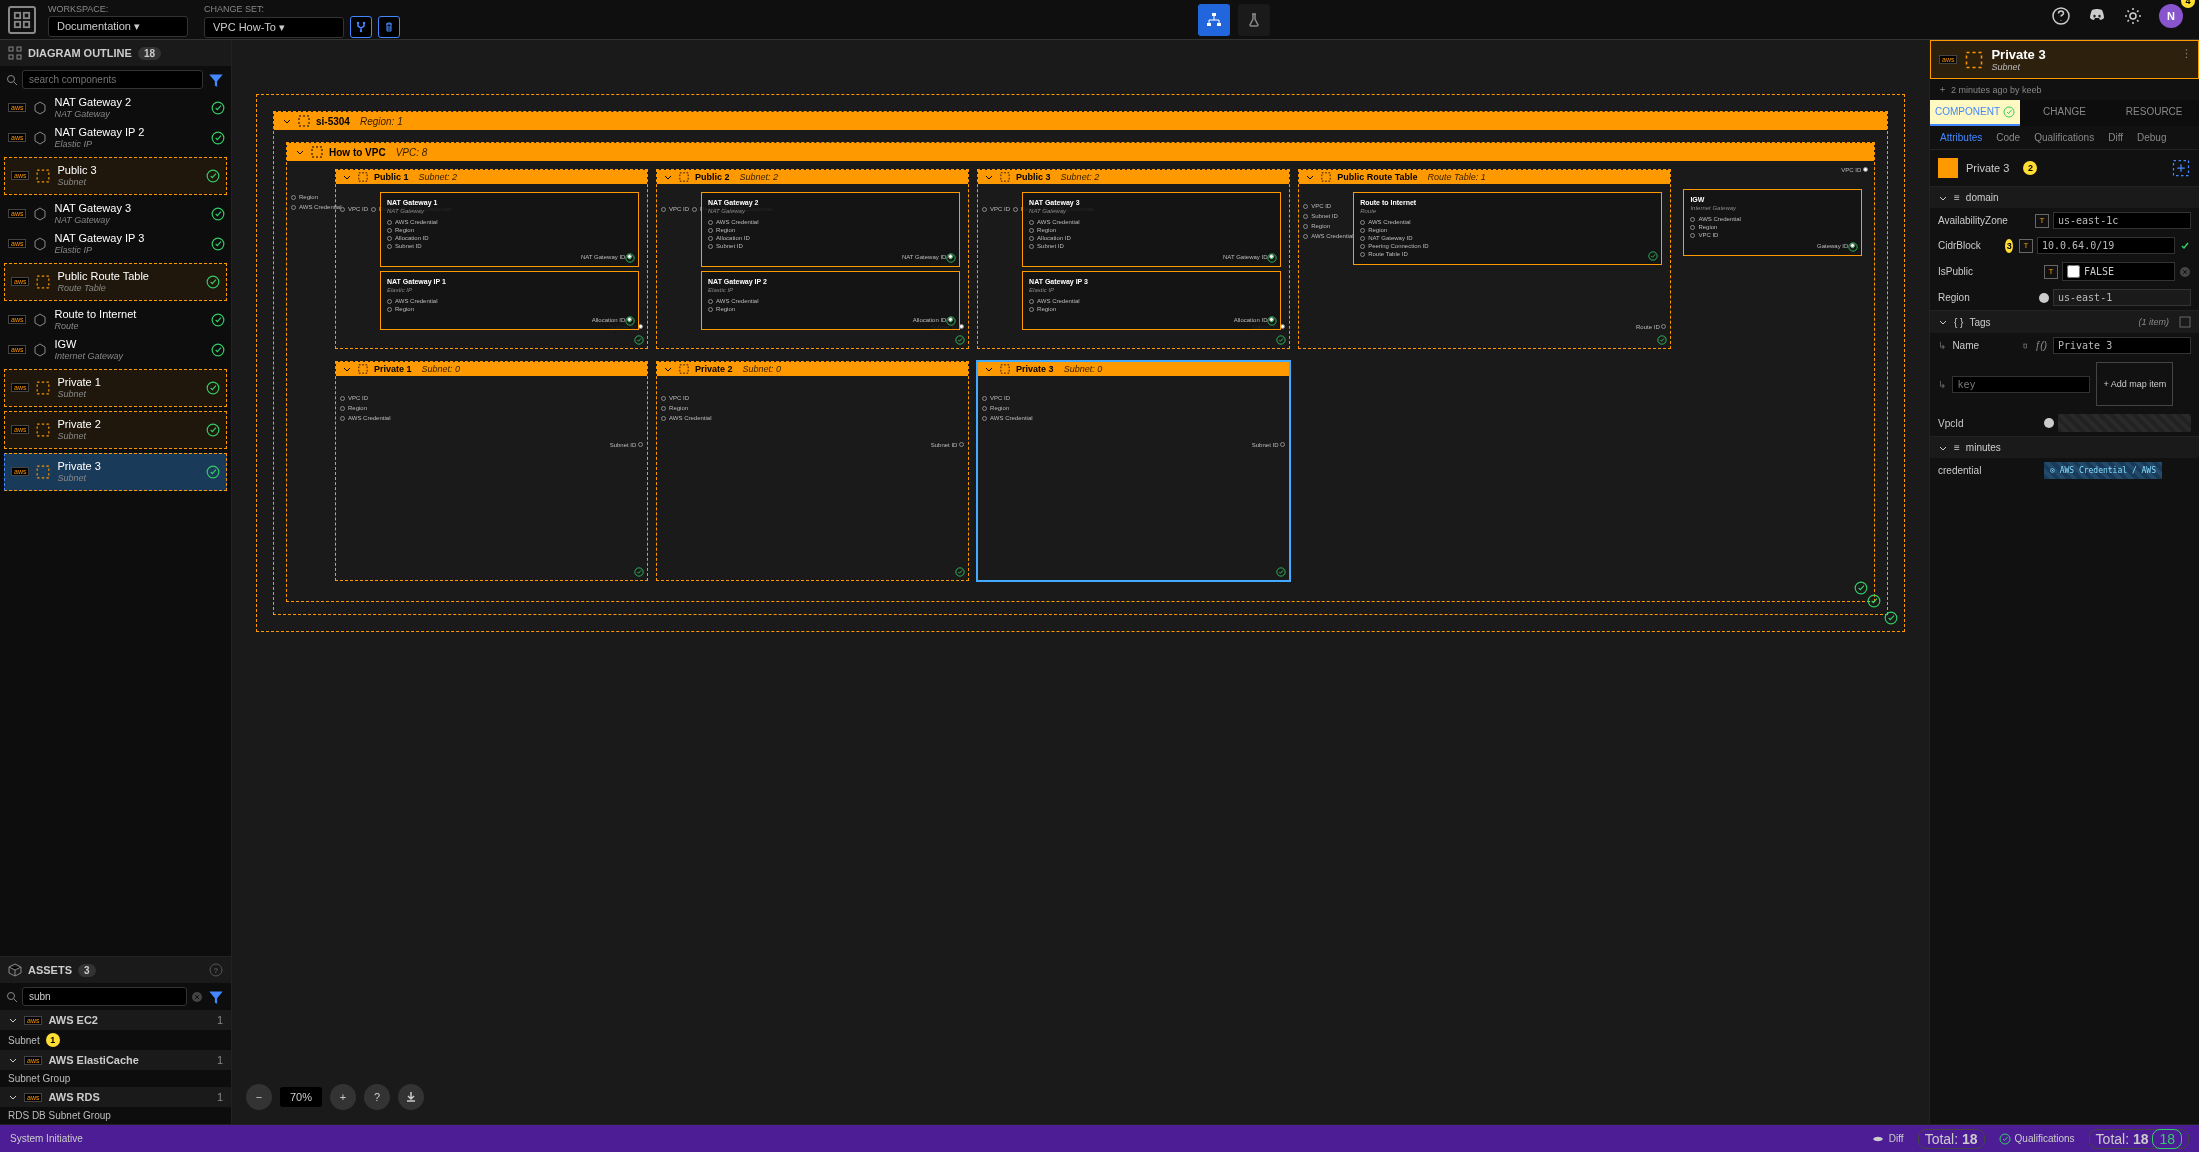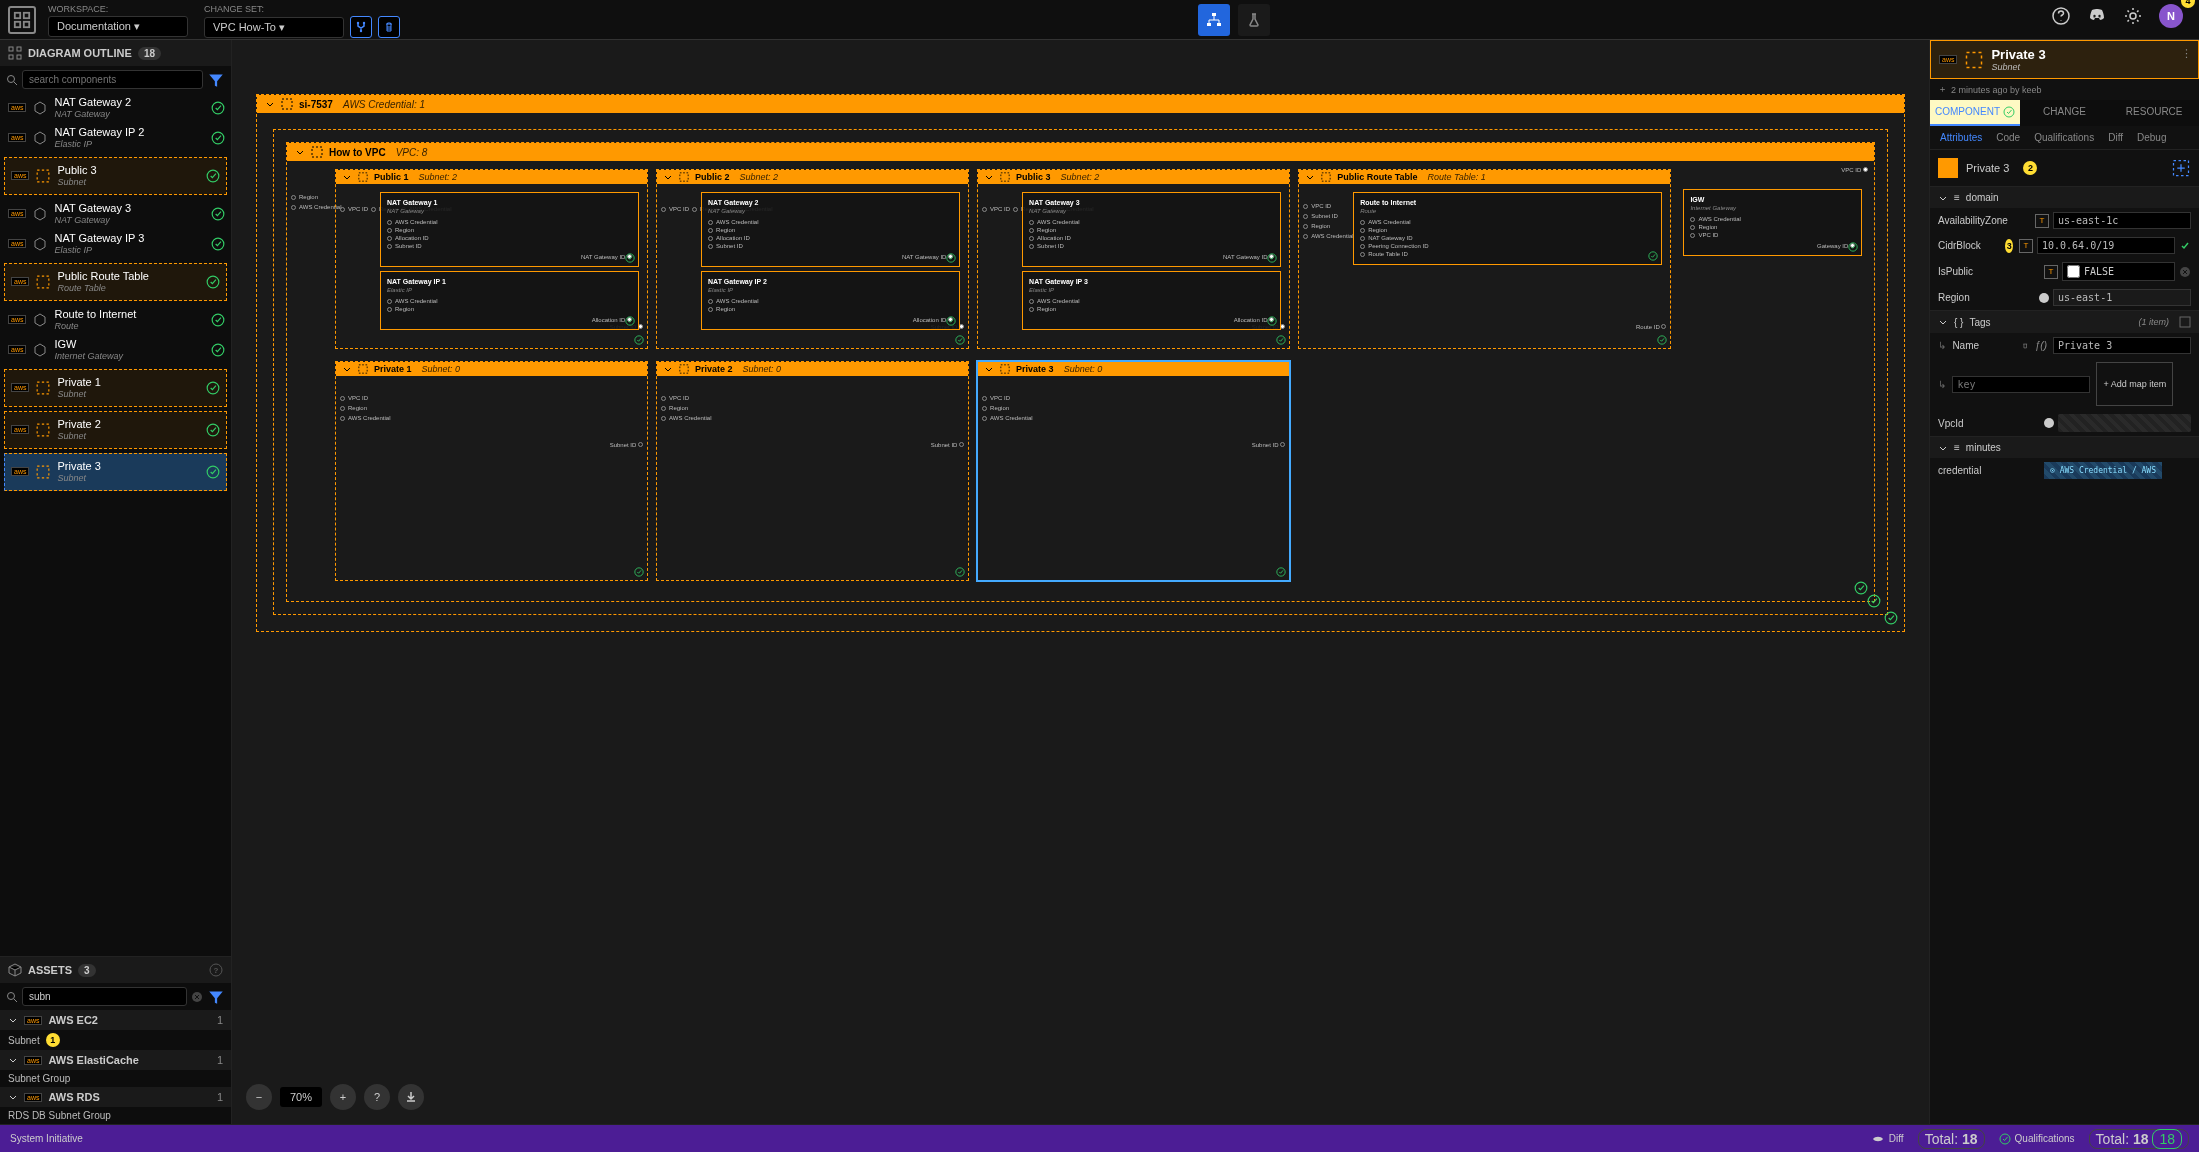--- a/index.html
+++ b/index.html
@@ -441,32 +441,32 @@
               <span class="count">1</span>
             </div>
             <div class="asset-leaf">RDS DB Subnet Group</div>
           </div>
       </div>
     </div>
 
     <div class="canvas-wrap">
       <div class="canvas">
         <div class="frame">
-          <div class="frame-header">
-              <svg class="chevron" viewBox="0 0 10 10">
-                <path d="M2 4l3 3 3-3" stroke="#000" fill="none"></path>
-              </svg>
-              <svg width="12" height="12" viewBox="0 0 12 12">
-                <rect x="1" y="1" width="10" height="10" fill="none" stroke="#000" stroke-dasharray="2"></rect>
-              </svg>
-              <b>si-7537</b>
-              <span class="sub">AWS Credential: 1</span>
-            </div>
           <div class="frame-body" style="padding:12px;">
             <div class="frame">
+              <div class="frame-header">
+                  <svg class="chevron" viewBox="0 0 10 10">
+                    <path d="M2 4l3 3 3-3" stroke="#000" fill="none"></path>
+                  </svg>
+                  <svg width="12" height="12" viewBox="0 0 12 12">
+                    <rect x="1" y="1" width="10" height="10" fill="none" stroke="#000" stroke-dasharray="2"></rect>
+                  </svg>
+                  <b>si-5304</b>
+                  <span class="sub">Region: 1</span>
+                </div>
               <div class="frame-body">
                 <div class="frame">
                   <div class="frame-header">
                       <svg class="chevron" viewBox="0 0 10 10">
                         <path d="M2 4l3 3 3-3" stroke="#000" fill="none"></path>
                       </svg>
                       <svg width="12" height="12" viewBox="0 0 12 12">
                         <rect x="1" y="1" width="10" height="10" fill="none" stroke="#000" stroke-dasharray="2"></rect>
                       </svg>
                       <b>How to VPC</b>

